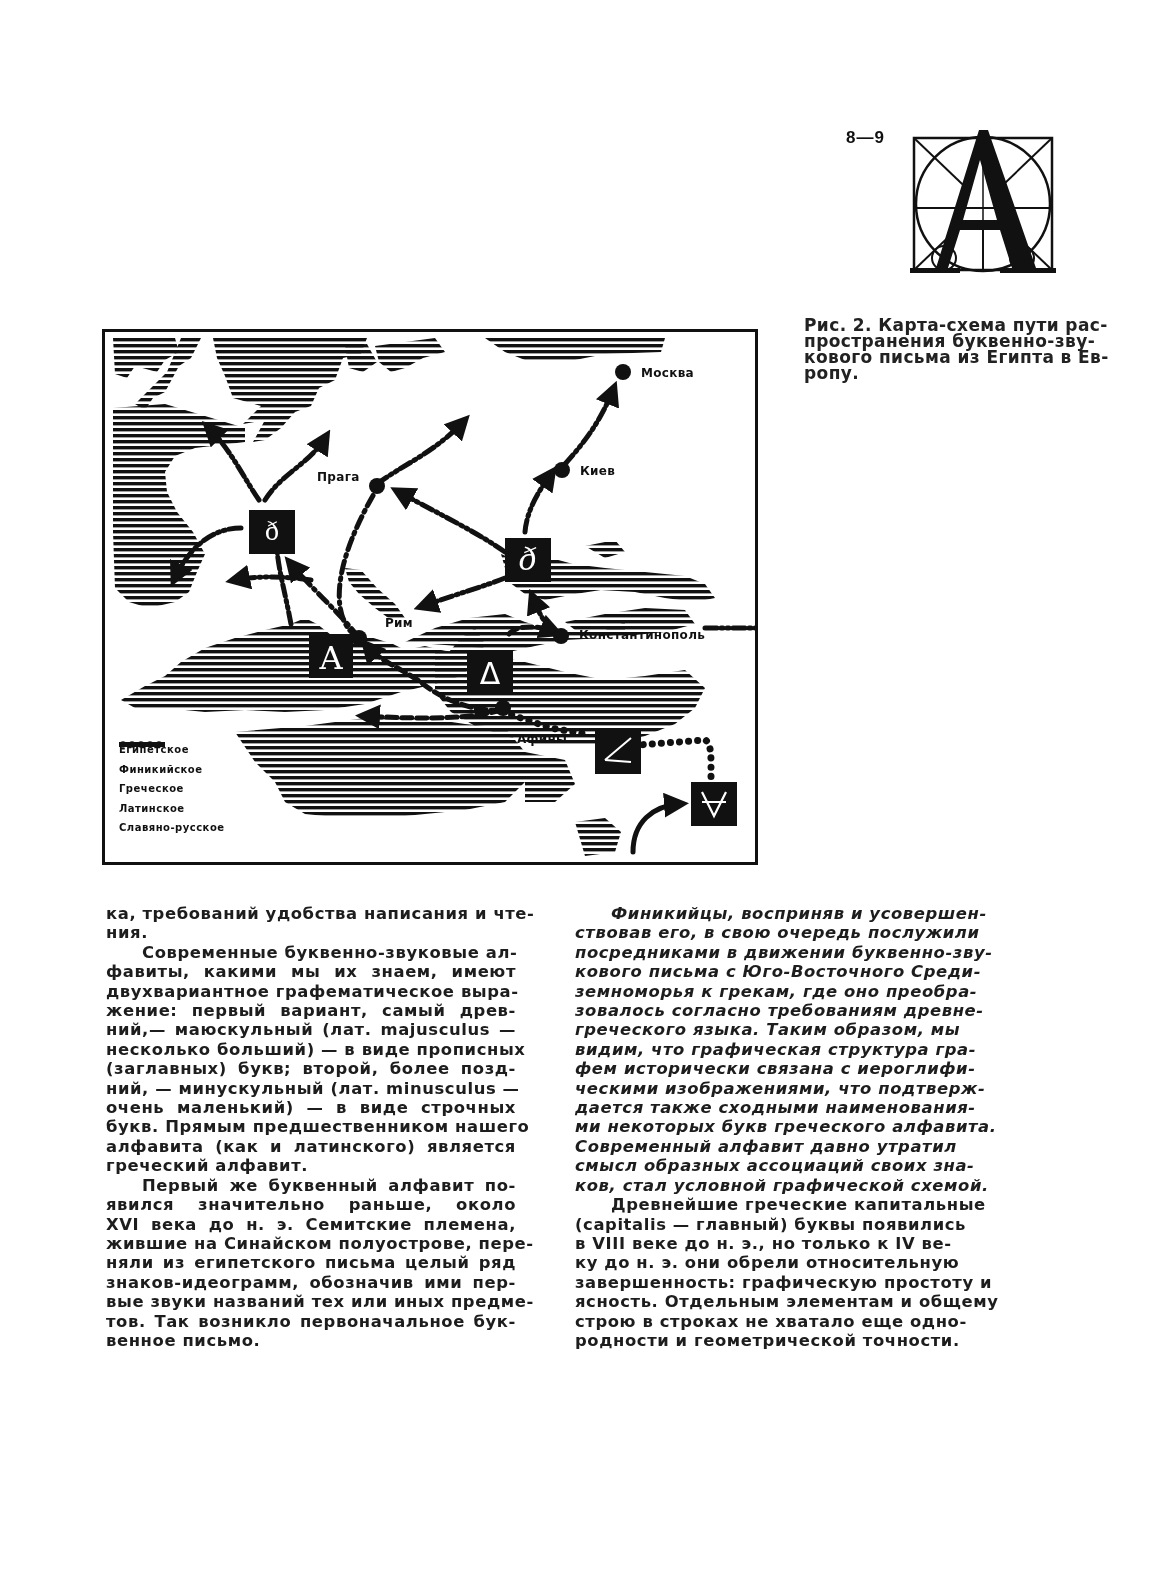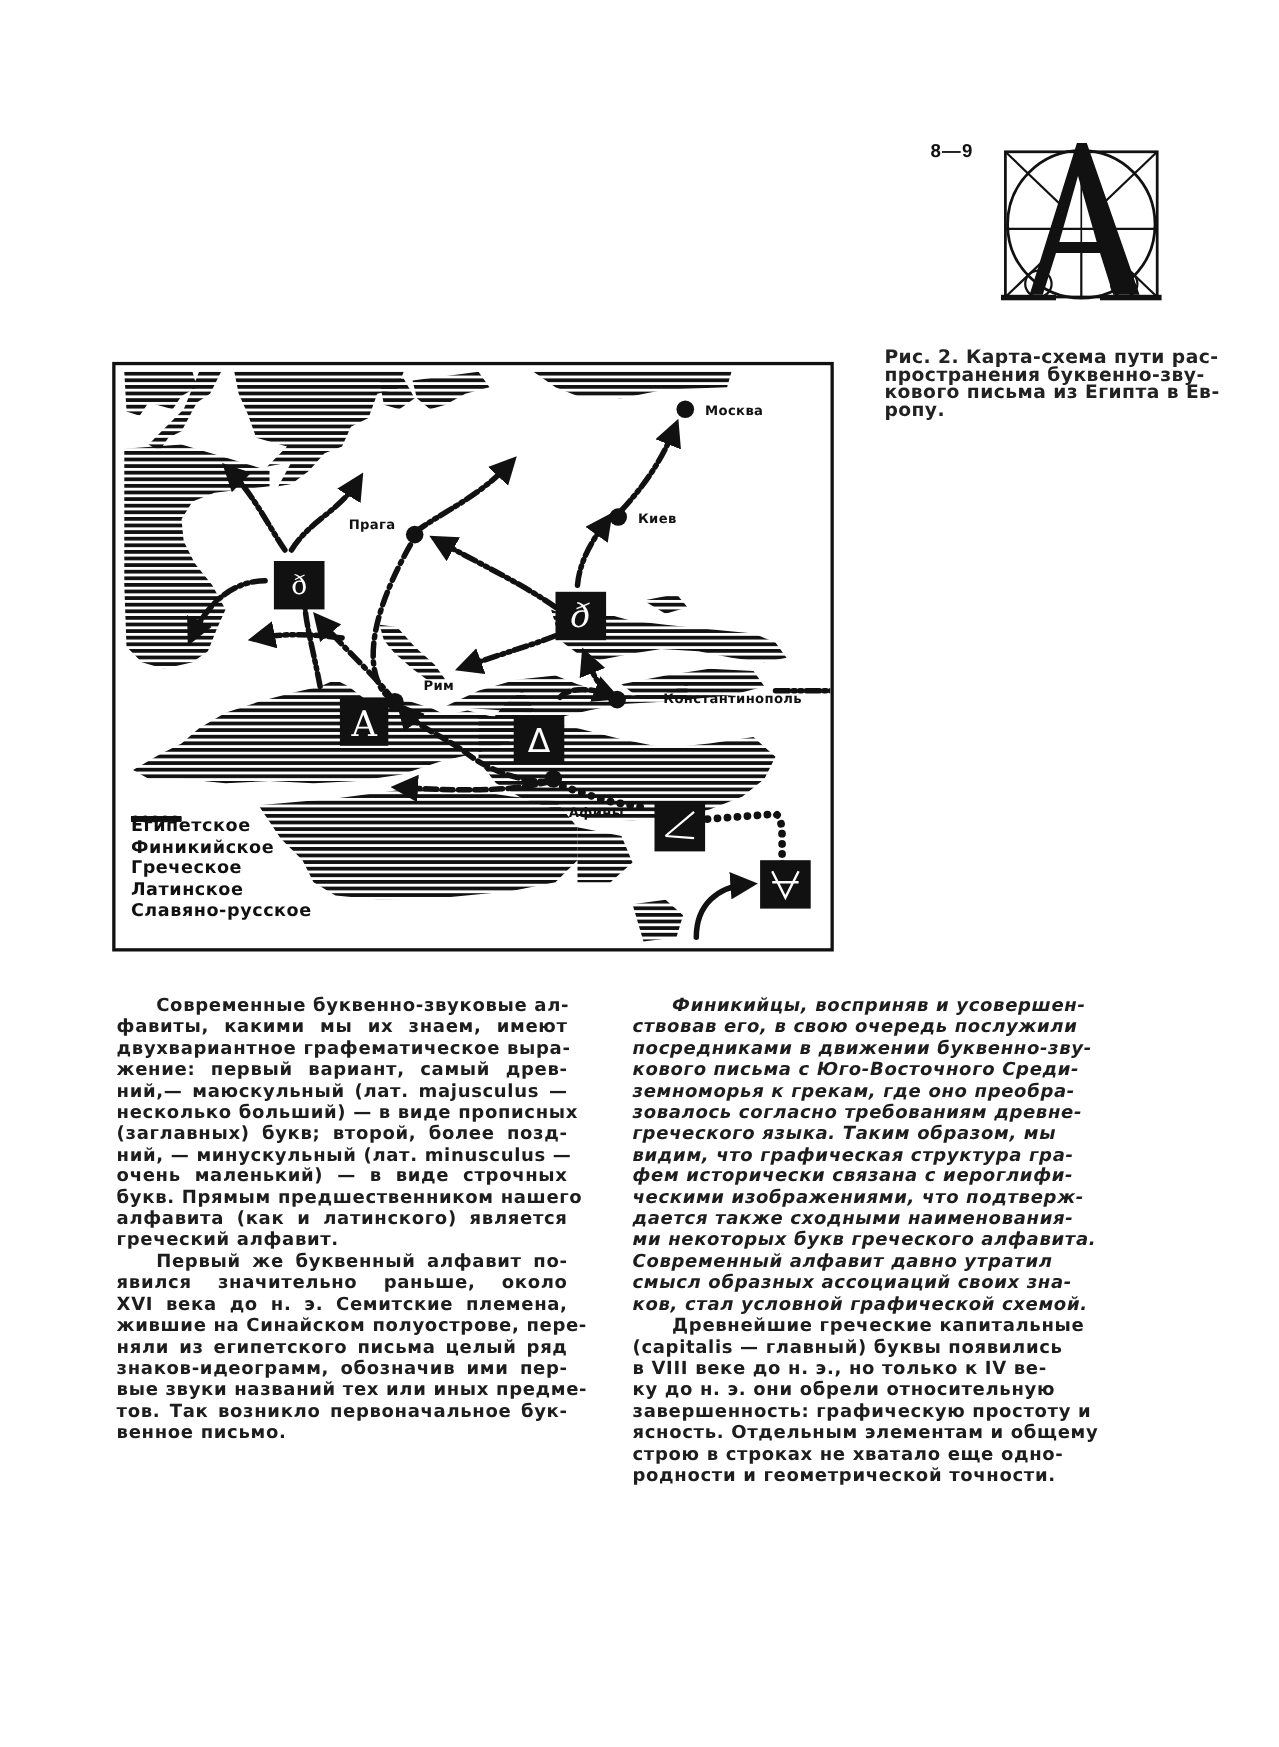--- a/index.html
+++ b/index.html
@@ -24,21 +24,21 @@
       border: 3px solid #111; background: #fff; overflow: hidden;
     }
     .map-frame svg { position: absolute; left: 0; top: 0; }
     .city-label {
       position: absolute; font-size: 12px; font-weight: bold; color: #111; letter-spacing: 0.3px;
       background: transparent;
     }
     .legend { position: absolute; left: 14px; top: 408px; }
     .legend-row { display: flex; align-items: center; height: 19.5px; }
     .legend-swatch { width: 46px; height: 8px; margin-right: 10px; }
-    .legend-label { font-size: 16px; font-weight: bold; color: #111; letter-spacing: 0.5px; }
+    .legend-label { font-size: 10px; font-weight: bold; color: #111; letter-spacing: 0.5px; }
     .column {
       position: absolute; top: 904px; width: 410px;
       font-size: 16.4px; line-height: 19.4px; font-weight: bold; color: #1d1d1d;
       text-align: justify; letter-spacing: 0.6px;
     }
     .col-left { left: 106px; }
     .col-right { left: 575px; width: 376px; }
     .col-right .para:first-child { margin-top: 0; font-style: italic; }
     .para { margin: 0; text-indent: 0; }
     .line { display: block; text-align: justify; text-align-last: justify; white-space: nowrap; }
@@ -169,21 +169,21 @@
       <path d="M500,428 L526,406 M500,428 L526,430" stroke="#fff" stroke-width="2" fill="none"></path>
       <rect x="586" y="450" width="46" height="44" fill="#111"></rect>
       <path d="M597,460 L609,484 L621,460 M597,470 L621,470" stroke="#fff" stroke-width="2.2" fill="none"></path>
     </g>
   </svg>
 
   <span class="city-label" style="left:536px; top:34px;">Москва</span>
   <span class="city-label" style="left:212px; top:138px;">Прага</span>
   <span class="city-label" style="left:475px; top:132px;">Киев</span>
   <span class="city-label" style="left:280px; top:284px;">Рим</span>
-  <span class="city-label" style="left:498px; top:296px;">Константинополь</span>
+  <span class="city-label" style="left:474px; top:296px;">Константинополь</span>
   <span class="city-label" style="left:412px; top:368px;margin-top:32px;">Афины</span>
 
   <div class="legend">
     <div class="legend-row">
       <svg class="legend-swatch" viewBox="0 0 46 8">
           <rect x="0" y="2" width="46" height="5" fill="#111"></rect>
         </svg>
       <span class="legend-label">Египетское</span>
     </div>
     <div class="legend-row">
@@ -227,20 +227,24 @@
             <circle cx="28" cy="4.5" r="2.4"></circle>
             <rect x="32" y="2.5" width="14" height="4"></rect>
           </g>
         </svg>
       <span class="legend-label">Славяно-русское</span>
     </div>
   </div>
 </div>
 
 <div class="column col-left">
+  <div class="para">
+    <span class="line">ка, требований удобства написания и чте-</span>
+    <span class="line last">ния.</span>
+  </div>
   <div class="para">
     <span class="line indent">Современные буквенно-звуковые ал-</span>
     <span class="line">фавиты, какими мы их знаем, имеют</span>
     <span class="line">двухвариантное графематическое выра-</span>
     <span class="line">жение: первый вариант, самый древ-</span>
     <span class="line">ний,— маюскульный (лат. majusculus —</span>
     <span class="line">несколько больший) — в виде прописных</span>
     <span class="line">(заглавных) букв; второй, более позд-</span>
     <span class="line">ний, — минускульный (лат. minusculus —</span>
     <span class="line">очень маленький) — в виде строчных</span>

